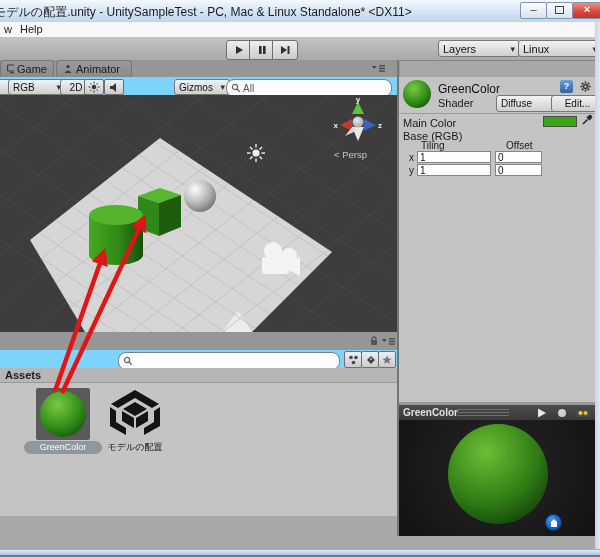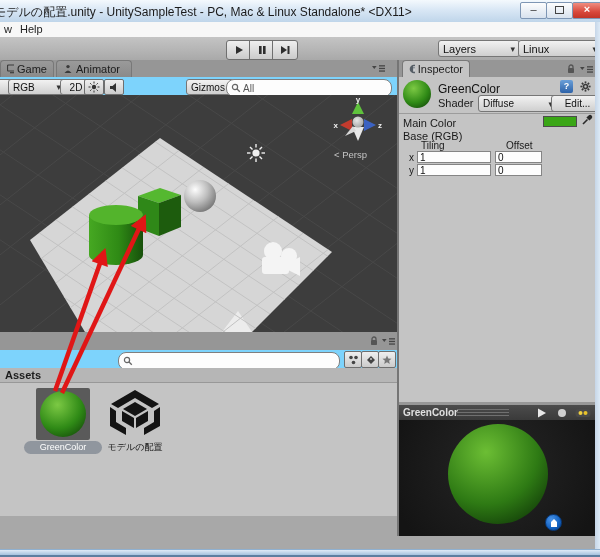--- a/index.html
+++ b/index.html
@@ -159,21 +159,21 @@
     </div>
     <div class="abs tbtn" style="left:104px;top:2px;width:18px;height:14px;border-radius:2px;">
       <svg width="10" height="11">
           <path d="M1,4 h2.5 L7,1 v9 L3.5,7 H1 Z" fill="#333"></path>
         </svg>
     </div>
     <div class="abs dd small" style="left:126px;top:2px;width:44px;height:14px;margin-top:24px;">
       <span>Effects</span>
       <span class="arrow">▾</span>
     </div>
-    <div class="abs dd small" style="left:174px;top:2px;width:46px;height:14px;margin-left:12px;">
+    <div class="abs dd small" style="left:174px;top:2px;width:46px;height:14px;">
       <span>Gizmos</span>
       <span class="arrow">▾</span>
     </div>
     <div class="abs searchpill" style="left:226px;top:2px;width:166px;height:13px;">
       <svg width="10" height="10">
           <circle cx="4" cy="4" r="2.6" fill="none" stroke="#666" stroke-width="1.2"></circle>
           <line x1="6" y1="6" x2="8.8" y2="8.8" stroke="#666" stroke-width="1.3"></line>
         </svg>
       <span>All</span>
     </div>
@@ -356,40 +356,20 @@
         <path d="M29,15 L41,22 L29,29 L17,22 Z"></path>
         <path d="M42,24 L42,34 L30,41 L30,31 Z"></path>
         <path d="M16,24 L16,34 L28,41 L28,31 Z"></path>
       </svg>
     </div>
     <div class="abs asset-label" style="left:103px;top:58px;width:64px;">モデルの配置</div>
   </div>
 
   <div class="abs" style="left:397px;top:60px;width:2px;height:476px;background:#757575;"></div>
 
-  <div class="abs tabbar" style="left:399px;top:60px;width:196px;height:17px;">
-    <div class="abs tab active" style="left:3px;top:0;width:68px;">
-      <svg width="10" height="10">
-          <circle cx="5" cy="5" r="4.3" fill="#565e66"></circle>
-          <rect x="4.4" y="4.2" width="1.3" height="3.5" fill="#fff"></rect>
-          <rect x="4.4" y="2.2" width="1.3" height="1.3" fill="#fff"></rect>
-        </svg>
-      <span>Inspector</span>
-    </div>
-    <svg class="abs" style="left:566px;top:3px;left:167px;" width="10" height="12">
-        <path d="M3,5 V4 a2,2 0 0 1 4,0 V5" stroke="#555" fill="none" stroke-width="1.3"></path>
-        <rect x="2" y="5" width="6" height="5" rx="0.8" fill="#555"></rect>
-      </svg>
-    <svg class="abs" style="left:181px;top:5px;" width="14" height="9">
-        <polygon points="0,2 4.6,2 2.3,5" fill="#454545"></polygon>
-        <rect x="7" y="1.2" width="6" height="1.3" fill="#454545"></rect>
-        <rect x="7" y="3.8" width="6" height="1.3" fill="#454545"></rect>
-        <rect x="7" y="6.4" width="6" height="1.3" fill="#454545"></rect>
-      </svg>
-  </div>
   <div class="abs insp-bg" style="left:399px;top:77px;width:196px;height:326px;"></div>
 
   <div class="abs sphere-green" style="left:403px;top:80px;width:28px;height:28px;"></div>
   <span class="abs" style="left:438px;top:82px;font-size:12px;color:#111;">GreenColor</span>
   <div class="abs" style="left:560px;top:80px;width:13px;height:13px;border-radius:2px;background:linear-gradient(#6a9fd8,#2d62a8);color:#fff;font-size:9px;font-weight:bold;text-align:center;line-height:13px;">
     <span>?</span>
   </div>
   <svg class="abs" style="left:579px;top:80px;" width="13" height="13">
     <circle cx="6.5" cy="6.5" r="2" fill="none" stroke="#3a3a3a" stroke-width="1.6"></circle>
     <g stroke="#3a3a3a" stroke-width="1.7">
@@ -397,21 +377,21 @@
         <line x1="8.7" y1="8.7" x2="10.1" y2="10.1"></line>
       <line x1="6.5" y1="9.6" x2="6.5" y2="11.6"></line>
         <line x1="4.3" y1="8.7" x2="2.9" y2="10.1"></line>
       <line x1="3.4" y1="6.5" x2="1.4" y2="6.5"></line>
         <line x1="4.3" y1="4.3" x2="2.9" y2="2.9"></line>
       <line x1="6.5" y1="3.4" x2="6.5" y2="1.4"></line>
         <line x1="8.7" y1="4.3" x2="10.1" y2="2.9"></line>
     </g>
   </svg>
   <span class="abs lbl" style="left:438px;top:97px;">Shader</span>
-  <div class="abs dd small" style="left:478px;top:95px;width:70px;height:15px;gap:11px;">
+  <div class="abs dd small" style="left:496px;top:95px;width:70px;height:15px;gap:11px;">
     <span>Diffuse</span>
     <span class="arrow">▾</span>
   </div>
   <div class="abs dd small" style="left:551px;top:95px;width:43px;height:15px;justify-content:center;">
     <span>Edit...</span>
   </div>
   <div class="abs" style="left:399px;top:113px;width:196px;height:1px;background:#9c9c9c;"></div>
 
   <span class="abs lbl" style="left:403px;top:117px;">Main Color</span>
   <div class="abs" style="left:543px;top:116px;width:34px;height:11px;background:#3aa616;border:1px solid #4c4c4c;box-sizing:border-box;"></div>

